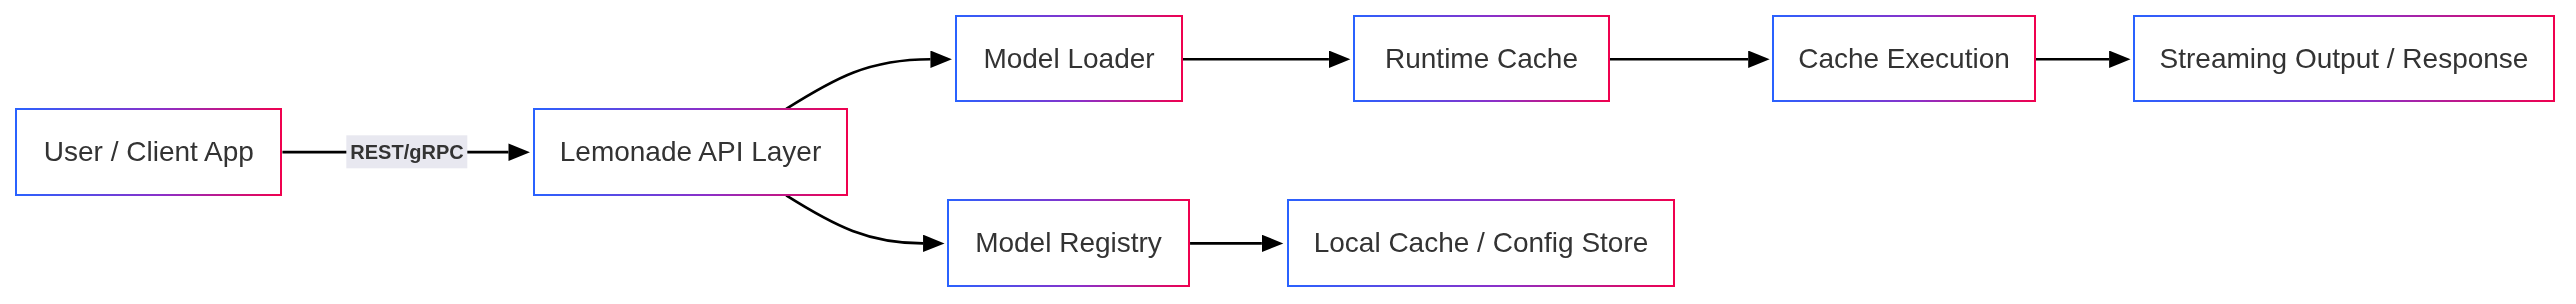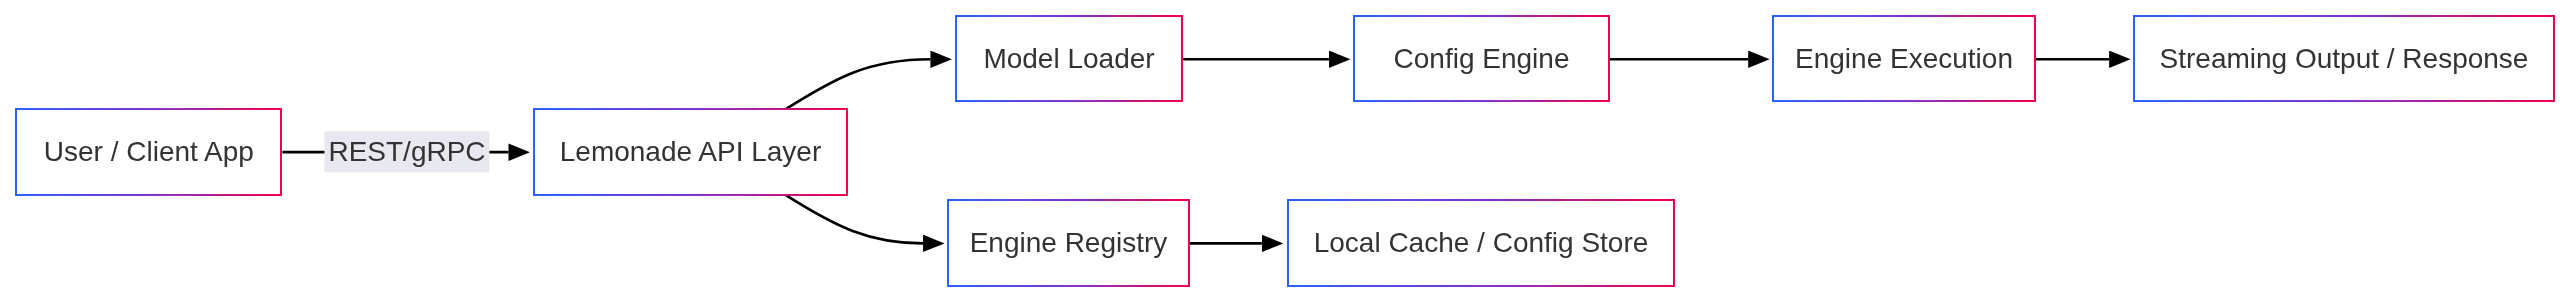--- a/index.html
+++ b/index.html
@@ -45,24 +45,25 @@
     font-size: 28px;
     line-height: 1.2;
     white-space: nowrap;
     text-align: left;
   }
   .edge-label {
     position: absolute;
     transform: translate(-50%, -50%);
     background: var(--edge-label-bg, #e8e8f0);
     color: var(--text, #333333);
-    font-size: 28px;
+    font-size: 20px;
     line-height: 1;
     padding: 6.7px 4px;
     white-space: nowrap;
+    font-weight: bold;
   }
 </style>
 </head>
 <body>
 
 <div class="canvas">
 
   <svg class="edge-layer" viewBox="0 0 3840 454" xmlns="http://www.w3.org/2000/svg" aria-hidden="true">
     <defs>
       <marker id="arrowhead" markerUnits="userSpaceOnUse" markerWidth="34" markerHeight="28" refX="0" refY="13" orient="auto">
@@ -77,26 +78,26 @@
     <path class="edge" d="M3035,88 L3144,88" marker-end="url(#arrowhead)"></path>
     <path class="edge" d="M1774,362.5 L1881,362.5" marker-end="url(#arrowhead)"></path>
   </svg>
 
   <div class="node" style="left:533px; top:108px; width:315px; height:88px">Lemonade API Layer</div>
 
   <div class="node" style="left:15.4px;  top:108px; width:267px; height:88px">User / Client App</div>
 
   <div class="node" style="left:955px; top:15.4px; width:228px; height:87px">Model Loader</div>
 
-  <div class="node" style="left:1353px; top:15.4px; width:257px; height:87px">Config Engine</div>
+  <div class="node" style="left:1353px; top:15.4px; width:257px; height:87px">Runtime Cache</div>
 
-  <div class="node" style="left:1772px; top:15.4px; width:264px; height:87px">Engine Execution</div>
+  <div class="node" style="left:1772px; top:15.4px; width:264px; height:87px">Cache Execution</div>
 
   <div class="node" style="left:2133px; top:15.4px; width:422px; height:87px">Streaming Output / Response</div>
 
-  <div class="node" style="left:947px; top:199px; width:243px; height:88px">Engine Registry</div>
+  <div class="node" style="left:947px; top:199px; width:243px; height:88px">Model Registry</div>
 
   <div class="node" style="left:1287px; top:199px; width:388px; height:88px">Local Cache / Config Store</div>
 
   <div class="edge-label" style="left:407px; top:152px">REST/gRPC</div>
 
 </div>
 
 
 </body></html>

